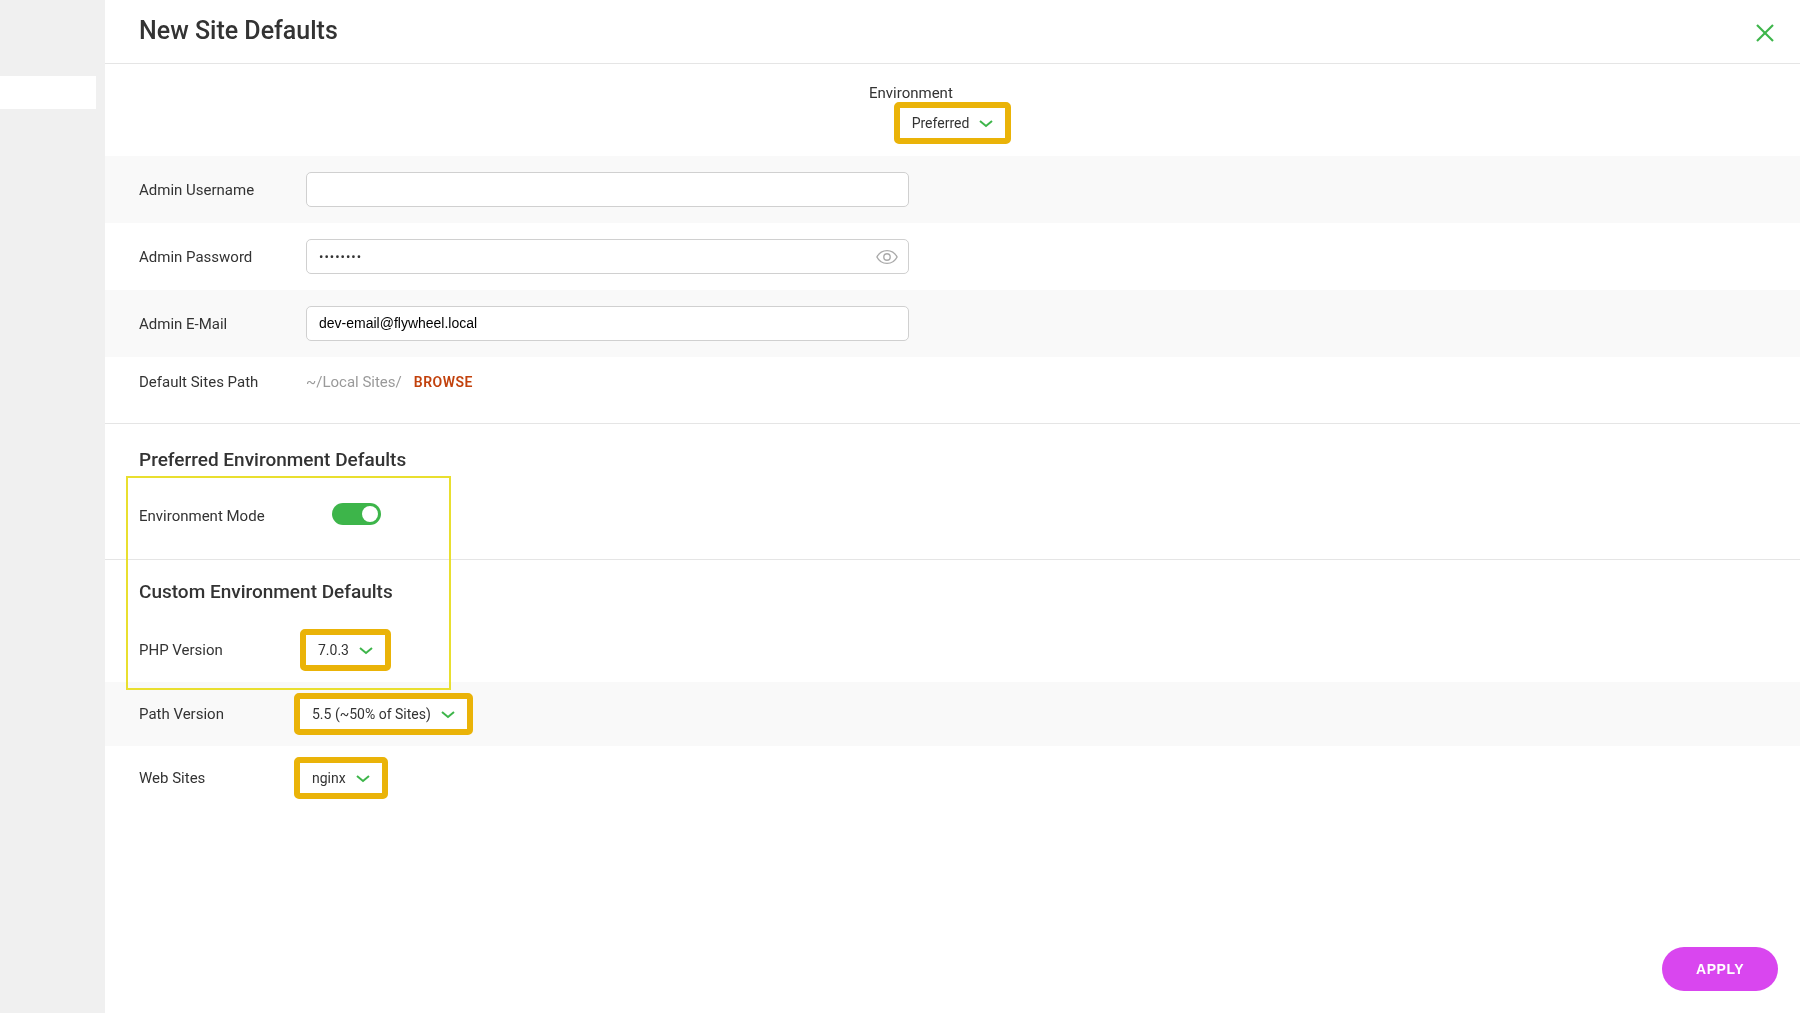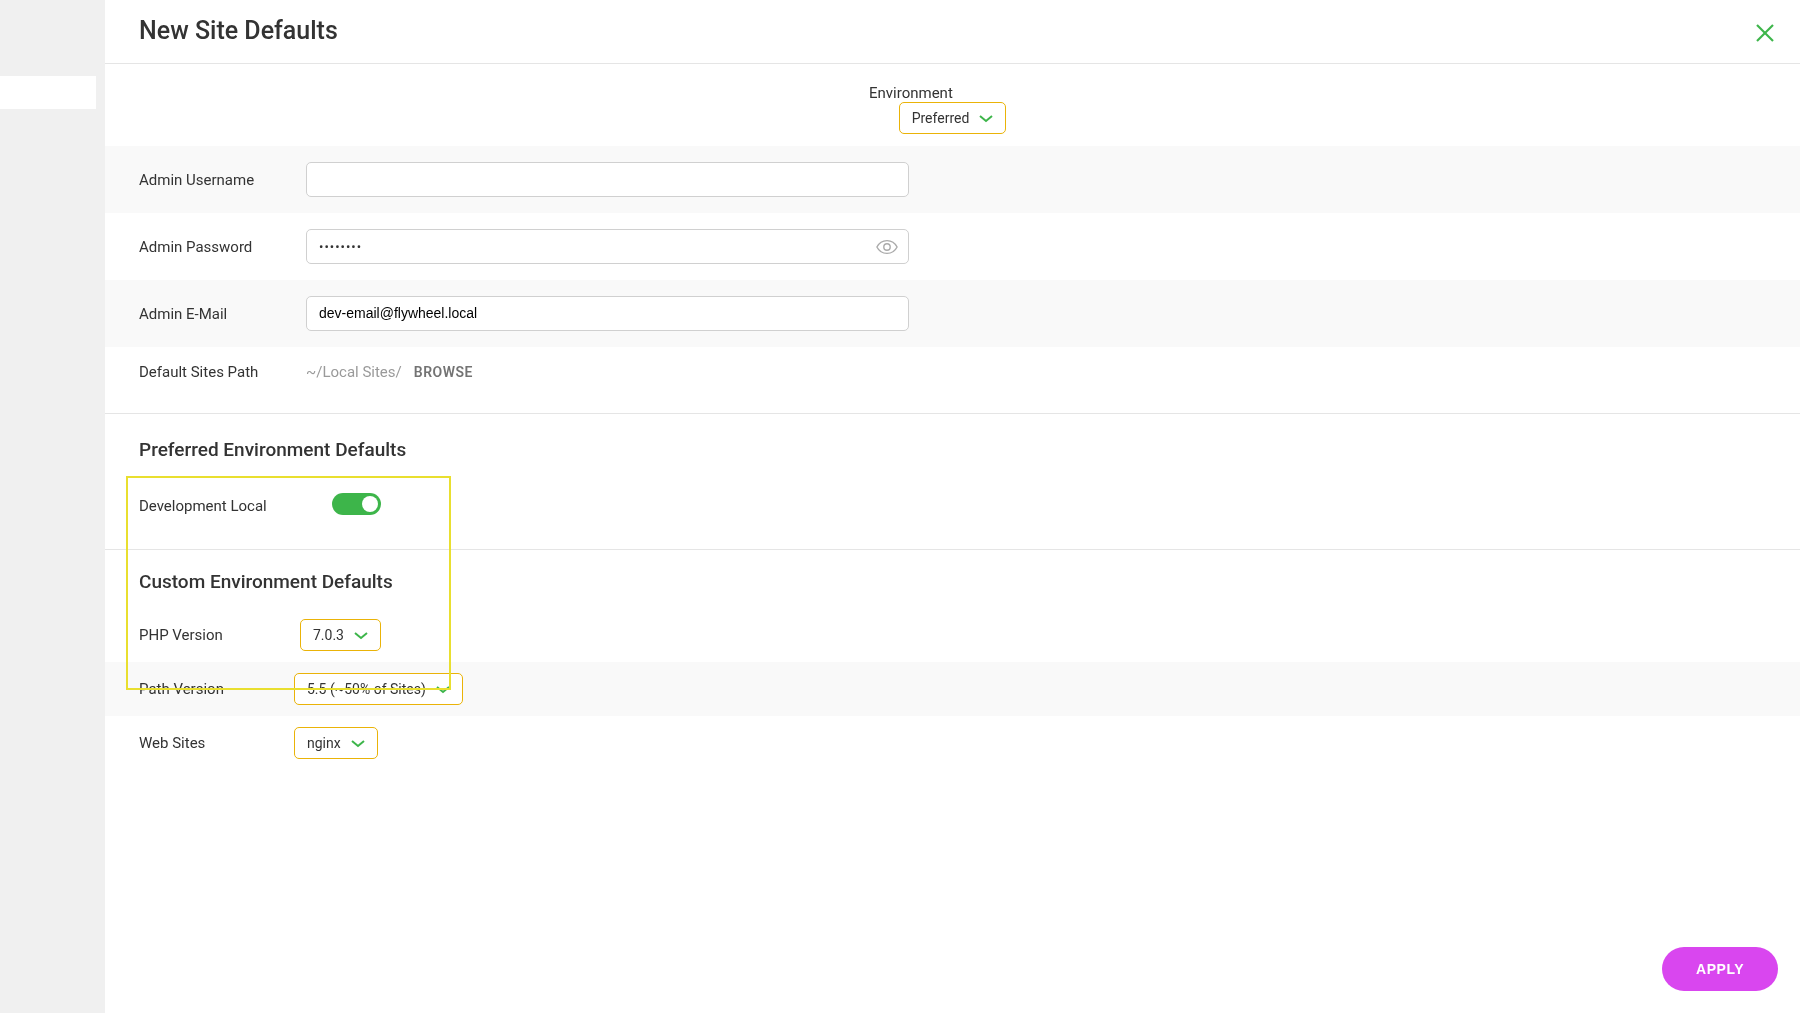--- a/index.html
+++ b/index.html
@@ -70,21 +70,21 @@
     .row.alt { background: #f9f9f9; }
     .row .label {
       width: 167px;
       color: #333;
       font-size: 15px;
     }
     .row .control {
       flex: 0 1 auto;
     }
     .dropdown {
-      border: 1px solid #eab308;
+      border: 6px solid #eab308;
       border-radius: 5px;
       padding: 7px 12px;
       display: inline-flex;
       align-items: center;
       gap: 10px;
       font-size: 14px;
       color: #333;
       cursor: pointer;
       background: #fff;
     }
@@ -122,21 +122,21 @@
       width: 22px;
       height: 22px;
       color: #aaa;
       cursor: pointer;
       display: flex;
       align-items: center;
       justify-content: center;
     }
     .eye svg { stroke: #aaa; stroke-width: 1.5; fill: none; width: 22px; height: 16px; }
     .path-text { color: #9a9a9a; font-size: 15px; margin-right: 12px; }
-    .browse-link { color: #737373; font-weight: 600; font-size: 14px; letter-spacing: 0.5px; cursor: pointer; }
+    .browse-link { color: #c2410c; font-weight: 600; font-size: 14px; letter-spacing: 0.5px; cursor: pointer; }
     .section-heading {
       padding: 24px 20px 10px 34px;
       font-size: 19px;
       font-weight: 500;
       color: #333;
     }
     .toggle {
       width: 49px;
       height: 22px;
       border-radius: 11px;
@@ -273,21 +273,21 @@
         <span class="path-text">~/Local Sites/</span>
         <span class="browse-link">BROWSE</span>
       </div>
     </div>
 
   </div>
 
   <div class="section-group">
     <div class="section-heading">Preferred Environment Defaults</div>
     <div class="row" style="padding-top:22px;padding-bottom:14px;">
-      <div class="label" style="width:193px;">Development Local</div>
+      <div class="label" style="width:193px;">Environment Mode</div>
       <div class="control">
         <div class="toggle">
           <span class="on-label">ON</span>
           <span class="knob"></span>
         </div>
       </div>
     </div>
   </div>
 
   <div class="section3">

